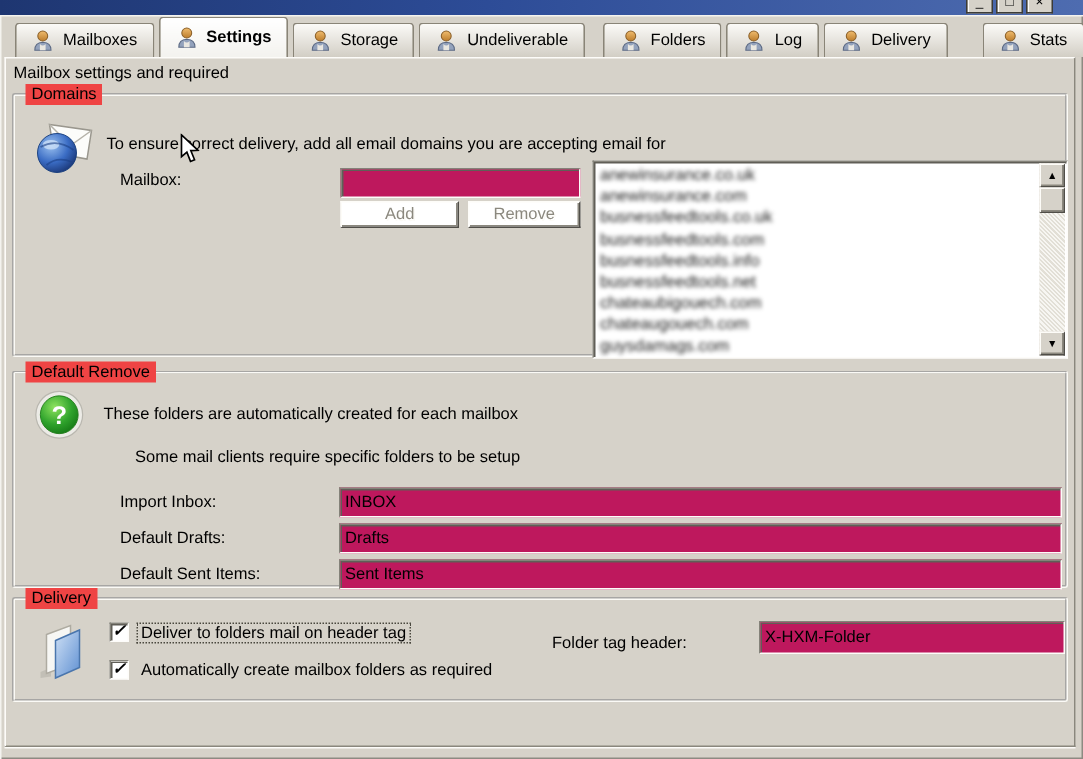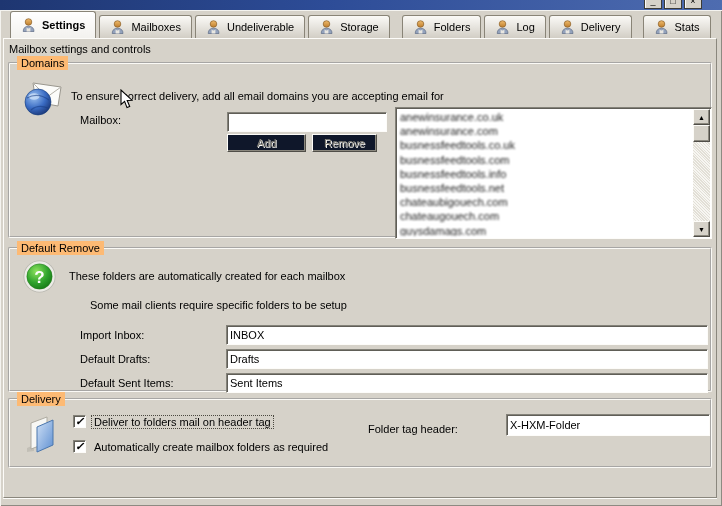--- a/index.html
+++ b/index.html
@@ -25,44 +25,44 @@
   .tab.active{height:27px;background:linear-gradient(#ffffff,#f3f2ee);font-weight:bold}
   .tab .person{width:16px;height:16px;flex:0 0 16px}
 
   
   .tabpage{position:absolute;left:3px;top:28px;width:714px;height:460px;background:#d6d2c9;
     border:1px solid;border-color:#fdfcf9 #8a877d #8a877d #fdfcf9;box-shadow:0 1px 0 #fdfcf9;z-index:2}
   .page-caption{position:absolute;left:5px;top:4px}
 
   
   .groupbox{position:absolute;border:2px groove #fbfaf6;border-radius:2px}
-  .legend{position:absolute;top:-8px;left:7px;background:#fdba74;padding:0 4px;line-height:14px}
+  .legend{position:absolute;top:-8px;left:7px;background:#ef4444;padding:0 4px;line-height:14px}
   .gb-domains{left:4px;top:23px;width:704px;height:176px}
   .gb-folders{left:4px;top:208px;width:704px;height:145px}
   .gb-delivery{left:4px;top:359px;width:704px;height:70px}
 
   .abs{position:absolute;white-space:nowrap}
 
   
   .txt{position:absolute;height:20px;border:1px solid;border-color:#848279 #fdfcf9 #fdfcf9 #848279;
-    box-shadow:inset 1px 1px 0 #605e57;background:#ffffff;font:11px "Liberation Sans",sans-serif;
+    box-shadow:inset 1px 1px 0 #605e57;background:#be185d;font:11px "Liberation Sans",sans-serif;
     padding:0 3px;outline:none;color:#000}
   .t-domains{left:217px;top:48px;width:160px}
   .t-inbox{left:216px;top:76px;width:482px}
   .t-drafts{left:216px;top:100px;width:482px}
   .t-sent{left:216px;top:124px;width:482px}
   .t-tag{left:496px;top:14px;width:204px;height:22px}
 
   
-  .btn{position:absolute;height:18px;background:#0f172a;border:1px solid;
+  .btn{position:absolute;height:18px;background:#ffffff;border:1px solid;
     border-color:#fdfcf8 #504e48 #504e48 #fdfcf8;box-shadow:inset -1px -1px 0 #8b887e;
     font:11px "Liberation Sans",sans-serif;cursor:default}
   .btn:disabled{color:#8b887e;text-shadow:1px 1px 0 #fbfaf6}
   .b-add{left:217px;top:70px;width:79px}
-  .b-remove{left:302px;top:70px;width:65px}
+  .b-remove{left:302px;top:70px;width:75px}
 
   
   .listbox{position:absolute;left:385px;top:43px;width:317px;height:132px;background:#fff;
     border:1px solid;border-color:#848279 #fdfcf9 #fdfcf9 #848279;box-shadow:inset 1px 1px 0 #605e57}
   .list-items{position:absolute;left:2px;top:2px;right:19px;bottom:2px;overflow:hidden;filter:blur(1.3px)}
   .list-item{line-height:14.2px;padding-left:2px;color:#1c1c1c}
   .scrollbar{position:absolute;top:1px;right:1px;bottom:1px;width:17px;background:#eceae3;
     background-image:repeating-linear-gradient(45deg,#f7f6f2 0 1px,#e2dfd6 1px 2px)}
   .sb-btn{position:absolute;left:0;width:17px;height:16px;background:#d6d2c9;border:1px solid;
     border-color:#fdfcf8 #504e48 #504e48 #fdfcf8;box-shadow:inset -1px -1px 0 #8b887e;
@@ -120,52 +120,52 @@
     <div class="win-btns">
       <span class="win-btn">_</span>
       <span class="win-btn">□</span>
       <span class="win-btn">×</span>
     </div>
   </div>
 
   <div class="window-body">
 
     <div class="tabstrip">
+      <div class="tab">
+        <svg class="person" viewBox="0 0 16 16">
+            <circle cx="7.5" cy="5" r="3.3" fill="url(#g-head)" stroke="#8a5f28" stroke-width="0.7"></circle>
+            <path d="M2.2 14.5 Q2.2 9.4 7.5 9.2 Q13 9.4 13 14.5 Z" fill="#93a2bc" stroke="#5d6b85" stroke-width="0.7"></path>
+            <path d="M5.6 10.4 Q7.5 12.4 9.4 10.4 L9.4 14.5 L5.6 14.5 Z" fill="#e9e7e1"></path>
+          </svg>
+        <span class="tab-label">Mailboxes</span>
+      </div>
       <div class="tab active">
         <svg class="person" viewBox="0 0 16 16">
             <circle cx="7.5" cy="5" r="3.3" fill="url(#g-head)" stroke="#8a5f28" stroke-width="0.7"></circle>
             <path d="M2.2 14.5 Q2.2 9.4 7.5 9.2 Q13 9.4 13 14.5 Z" fill="#93a2bc" stroke="#5d6b85" stroke-width="0.7"></path>
             <path d="M5.6 10.4 Q7.5 12.4 9.4 10.4 L9.4 14.5 L5.6 14.5 Z" fill="#e9e7e1"></path>
           </svg>
         <span class="tab-label">Settings</span>
       </div>
       <div class="tab">
         <svg class="person" viewBox="0 0 16 16">
             <circle cx="7.5" cy="5" r="3.3" fill="url(#g-head)" stroke="#8a5f28" stroke-width="0.7"></circle>
             <path d="M2.2 14.5 Q2.2 9.4 7.5 9.2 Q13 9.4 13 14.5 Z" fill="#93a2bc" stroke="#5d6b85" stroke-width="0.7"></path>
             <path d="M5.6 10.4 Q7.5 12.4 9.4 10.4 L9.4 14.5 L5.6 14.5 Z" fill="#e9e7e1"></path>
           </svg>
-        <span class="tab-label">Mailboxes</span>
+        <span class="tab-label">Storage</span>
       </div>
       <div class="tab">
         <svg class="person" viewBox="0 0 16 16">
             <circle cx="7.5" cy="5" r="3.3" fill="url(#g-head)" stroke="#8a5f28" stroke-width="0.7"></circle>
             <path d="M2.2 14.5 Q2.2 9.4 7.5 9.2 Q13 9.4 13 14.5 Z" fill="#93a2bc" stroke="#5d6b85" stroke-width="0.7"></path>
             <path d="M5.6 10.4 Q7.5 12.4 9.4 10.4 L9.4 14.5 L5.6 14.5 Z" fill="#e9e7e1"></path>
           </svg>
         <span class="tab-label">Undeliverable</span>
       </div>
-      <div class="tab">
-        <svg class="person" viewBox="0 0 16 16">
-            <circle cx="7.5" cy="5" r="3.3" fill="url(#g-head)" stroke="#8a5f28" stroke-width="0.7"></circle>
-            <path d="M2.2 14.5 Q2.2 9.4 7.5 9.2 Q13 9.4 13 14.5 Z" fill="#93a2bc" stroke="#5d6b85" stroke-width="0.7"></path>
-            <path d="M5.6 10.4 Q7.5 12.4 9.4 10.4 L9.4 14.5 L5.6 14.5 Z" fill="#e9e7e1"></path>
-          </svg>
-        <span class="tab-label">Storage</span>
-      </div>
       <div class="tab" style="margin-left:9px">
         <svg class="person" viewBox="0 0 16 16">
             <circle cx="7.5" cy="5" r="3.3" fill="url(#g-head)" stroke="#8a5f28" stroke-width="0.7"></circle>
             <path d="M2.2 14.5 Q2.2 9.4 7.5 9.2 Q13 9.4 13 14.5 Z" fill="#93a2bc" stroke="#5d6b85" stroke-width="0.7"></path>
             <path d="M5.6 10.4 Q7.5 12.4 9.4 10.4 L9.4 14.5 L5.6 14.5 Z" fill="#e9e7e1"></path>
           </svg>
         <span class="tab-label">Folders</span>
       </div>
       <div class="tab">
         <svg class="person" viewBox="0 0 16 16">
@@ -176,32 +176,32 @@
         <span class="tab-label">Log</span>
       </div>
       <div class="tab">
         <svg class="person" viewBox="0 0 16 16">
             <circle cx="7.5" cy="5" r="3.3" fill="url(#g-head)" stroke="#8a5f28" stroke-width="0.7"></circle>
             <path d="M2.2 14.5 Q2.2 9.4 7.5 9.2 Q13 9.4 13 14.5 Z" fill="#93a2bc" stroke="#5d6b85" stroke-width="0.7"></path>
             <path d="M5.6 10.4 Q7.5 12.4 9.4 10.4 L9.4 14.5 L5.6 14.5 Z" fill="#e9e7e1"></path>
           </svg>
         <span class="tab-label">Delivery</span>
       </div>
-      <div class="tab" style="margin-left:8px">
+      <div class="tab" style="margin-left:20px">
         <svg class="person" viewBox="0 0 16 16">
             <circle cx="7.5" cy="5" r="3.3" fill="url(#g-head)" stroke="#8a5f28" stroke-width="0.7"></circle>
             <path d="M2.2 14.5 Q2.2 9.4 7.5 9.2 Q13 9.4 13 14.5 Z" fill="#93a2bc" stroke="#5d6b85" stroke-width="0.7"></path>
             <path d="M5.6 10.4 Q7.5 12.4 9.4 10.4 L9.4 14.5 L5.6 14.5 Z" fill="#e9e7e1"></path>
           </svg>
         <span class="tab-label">Stats</span>
       </div>
     </div>
 
     <div class="tabpage">
-      <div class="page-caption">Mailbox settings and controls</div>
+      <div class="page-caption">Mailbox settings and required</div>
 
       <div class="groupbox gb-domains">
         <span class="legend">Domains</span>
         <svg class="icon icon-globe" viewBox="0 0 40 37">
           <path d="M10 3 L38 7 L35 26 L13 22 Z" fill="#fcfcfa" stroke="#9a978e" stroke-width="1"></path>
           <path d="M10 3 L24 17 L38 7" fill="none" stroke="#b5b2a9" stroke-width="1"></path>
           <circle cx="15" cy="22" r="13" fill="url(#g-globe)" stroke="#123a7a" stroke-width="0.6"></circle>
           <ellipse cx="11" cy="16.5" rx="5.5" ry="3.2" fill="#cfe2f8" opacity="0.75"></ellipse>
           <path d="M4 18 Q15 12 26 20 M8 30 Q15 24 25 28" fill="none" stroke="#1b3f85" stroke-width="1.2" opacity="0.6"></path>
         </svg>

